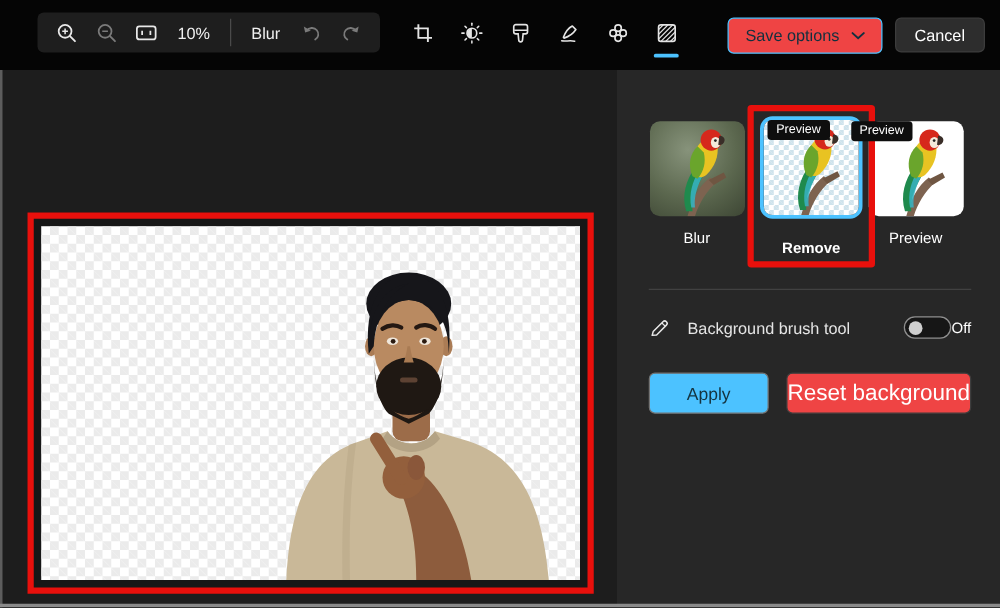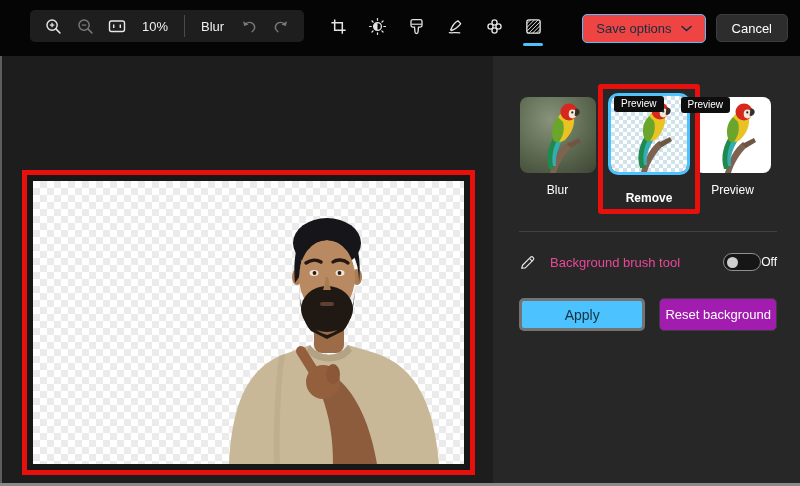--- a/index.html
+++ b/index.html
@@ -104,39 +104,39 @@
     position:absolute; top:0; left:3px; z-index:4;
     background:#0e0e0e; color:#fff; font-size:10px; padding:2px 7px 3px; border-radius:3px;
     white-space:nowrap;
   }
   .badge.out { left:-14px; }
 
   .divider { border:none; border-top:1px solid #414141; margin-top:17px; }
 
   .brush-row { display:flex; align-items:center; margin-top:21px; }
   .brush-row .ic { width:18px; display:flex; color:#e6e6e6; }
-  .brush-label { font-size:13px; color:#ec4899; margin-left:13px; flex:1; }
+  .brush-label { font-size:13px; color:#e5e5e5; margin-left:13px; flex:1; }
   .toggle {
     width:38px; height:18px; border-radius:10px; background:#161616;
     border:1px solid #8f8f8f; position:relative; cursor:pointer;
   }
   .toggle .knob {
     position:absolute; left:3px; top:2.5px; width:11px; height:11px;
     border-radius:50%; background:#cfcfcf;
   }
   .toggle-state { font-size:12px; color:#fff; }
 
   .action-row { display:flex; gap:14px; margin-top:27px; }
   .btn-apply {
-    flex:1.04; height:33px; background:#4cc2ff; border:3px solid #737373; border-radius:5px;
+    flex:1.04; height:33px; background:#4cc2ff; border:1px solid #737373; border-radius:5px;
     color:#14333f; font-size:14px; cursor:pointer; font-family:inherit;
   }
   .btn-reset-bg {
-    flex:1; height:33px; background:#a21caf; border:1px solid #3d3d3d; border-radius:5px;
-    color:#fff; font-size:13px; cursor:pointer; font-family:inherit; white-space:nowrap;
+    flex:1; height:33px; background:#ef4444; border:1px solid #3d3d3d; border-radius:5px;
+    color:#fff; font-size:18px; cursor:pointer; font-family:inherit; white-space:nowrap;
   }
 
   svg { display:block; }
 </style>
 </head>
 <body>
 
 <div class="topbar">
 
   <div class="tb-left">

